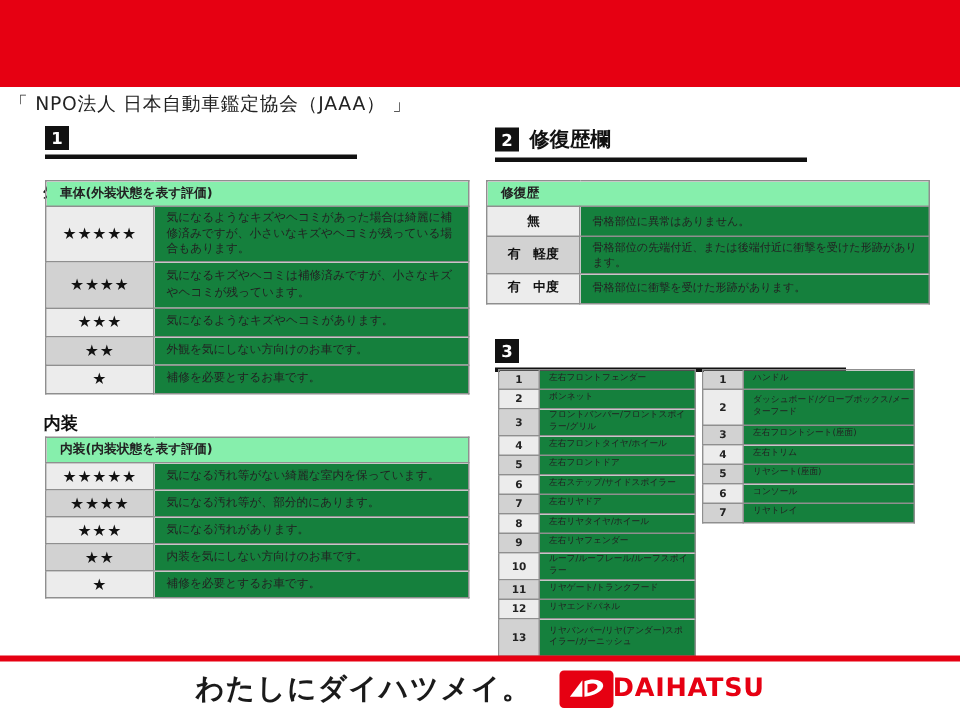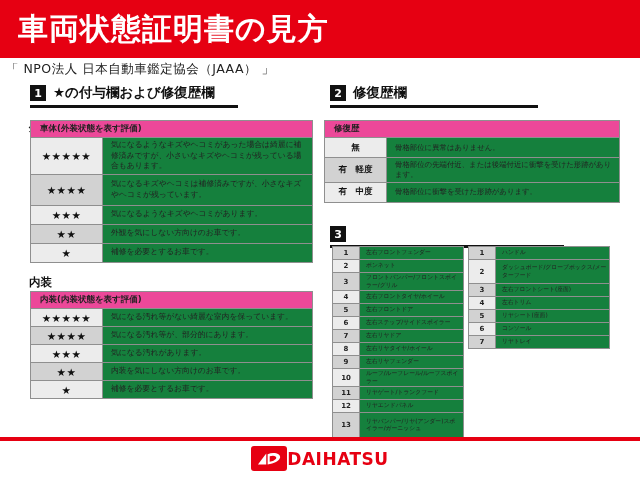--- a/index.html
+++ b/index.html
@@ -26,21 +26,21 @@
   .h-s3{top:226px;left:330px;width:234px;}
 
   .grouplabel{position:absolute;font-size:11.5px;font-weight:bold;color:#111;}
   .lab-ext{top:120px;left:29px;font-family:Liberation Mono, monospace;}
   .lab-int{top:275px;left:29px;}
 
   
   table{border-collapse:collapse;table-layout:fixed;}
   th,td{border:1px solid #8f8f8f;overflow:hidden;vertical-align:middle;box-sizing:border-box;}
   table{border:1px solid #5a5a5a;}
-  th{background:#ec4899;font-size:8.5px;font-weight:bold;text-align:left;padding:2px 0 2px 9px;height:14px;color:#222;}
+  th{background:#86efac;font-size:8.5px;font-weight:bold;text-align:left;padding:2px 0 2px 9px;height:14px;color:#222;}
   td.dsc{background:#15803d;font-size:7.8px;padding:2px 3px 2px 8px;line-height:1.35;color:#222;text-align:left;}
 
   
   .startbl{position:absolute;width:283px;}
   .tbl-ext{top:120px;left:30px;}
   .tbl-int{top:291px;left:30px;border-radius:20px;}
   .startbl col.c1{width:72px;}
   .startbl td.lab{text-align:center;font-size:10.5px;font-weight:bold;letter-spacing:.5px;color:#111;}
   .startbl tbody tr:nth-child(odd) td.lab{background:#ececec;}
   .startbl tbody tr:nth-child(even) td.lab{background:#d2d2d2;}
@@ -79,28 +79,26 @@
   .dmark{width:36px;height:25px;background:#e60012;border-radius:3px;display:flex;
          align-items:center;justify-content:center;}
   .dbrand{color:#e60012;font-size:17px;font-weight:bold;letter-spacing:.5px;}
 </style>
 </head>
 <body>
 
 <div class="page">
 
   <div class="titlebar">
-    <span class="t1">車両状態証明書の見方</span>
   </div>
 
   <div class="subtitle">「 NPO法人 日本自動車鑑定協会（JAAA） 」</div>
 
   <div class="sechead h-s1">
     <span class="secnum">1</span>
-    <span class="sectitle">★の付与欄および修復歴欄</span>
   </div>
 
   <div class="grouplabel lab-ext">外装</div>
   <table class="startbl tbl-ext">
     <colgroup>
         <col class="c1">
         <col>
       </colgroup>
     <thead>
         <tr>
@@ -293,20 +291,21 @@
         </tr>
       <tr>
           <td class="num">7</td>
           <td class="dsc">リヤトレイ</td>
         </tr>
     </tbody>
   </table>
 
   <div class="redline"></div>
   <div class="footer">
+    <span class="slogan">わたしにダイハツメイ。</span>
     <span class="dlogo">
       <span class="dmark">
         <svg width="28" height="18" viewBox="0 0 40 26" aria-hidden="true">
           <path d="M4 21 L16 5 L16 21 Z" fill="#ffffff"></path>
           <path d="M18 6 C28 2 37 6 36 11 C35 16 27 20 18 21 Z" fill="#ffffff"></path>
           <path d="M21 9 C27 7 31 9 30.5 11.5 C30 14 25 16.5 21 17 Z" fill="#e60012"></path>
         </svg>
       </span>
       <span class="dbrand">DAIHATSU</span>
     </span>

